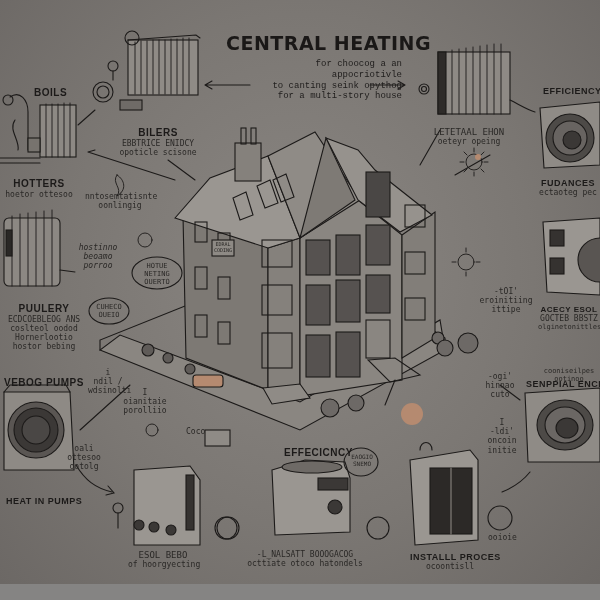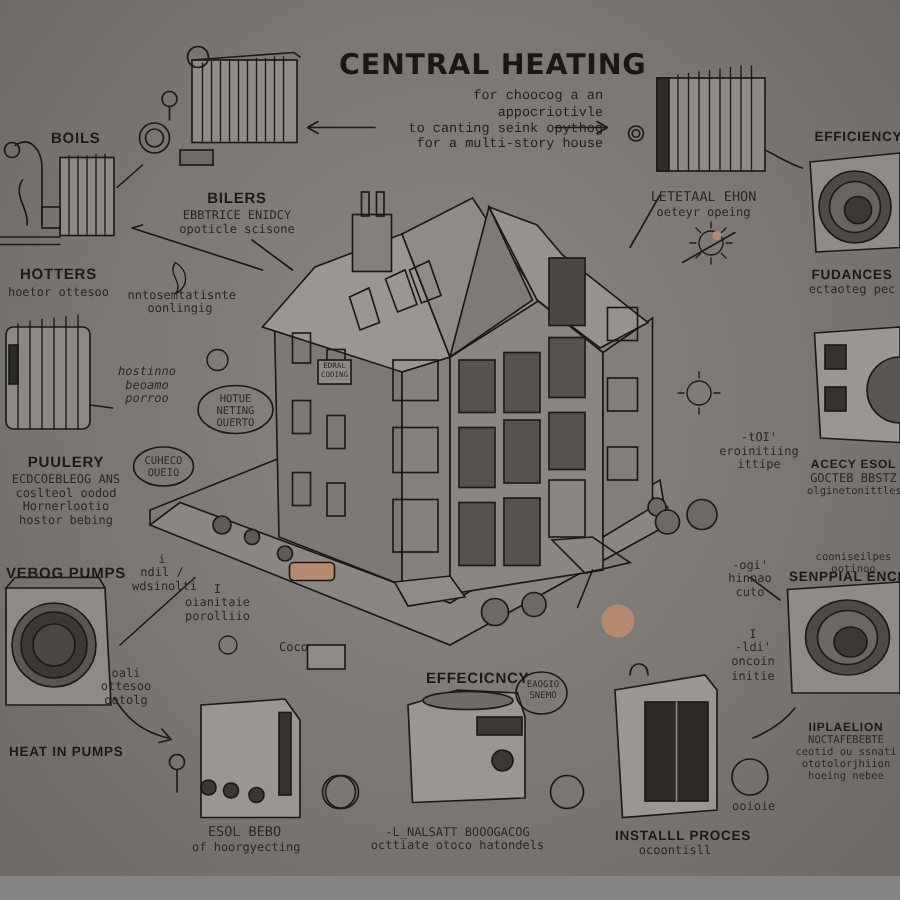--- a/index.html
+++ b/index.html
@@ -390,24 +390,17 @@
     <div>I</div>
     <div>-ldi'</div>
     <div>oncoin</div>
     <div>initie</div>
   </div>
 
   <div class="lbl sub" style="left:488px;top:533px;">ooioie</div>
 
   <div class="lbl ttl" style="left:526px;top:379px;font-size:9px;">SENPPIAL ENCIL</div>
 
-  <div class="lbl" style="left:528px;top:480px;width:72px;">
-    <div class="ttl" style="font-size:8px;">IIPLAELION</div>
-    <div class="sub" style="font-size:7px;">NOCTAFEBEBTE</div>
-    <div class="sub" style="font-size:7px;">ceotid ou ssnati</div>
-    <div class="sub" style="font-size:7px;">ototolorjhiion</div>
-    <div class="sub" style="font-size:7px;">hoeing nebee</div>
-  </div>
 
   <div class="lbl sub" style="left:212px;top:242px;width:22px;font-size:5px;white-space:normal;">EDRAL CODING</div>
 
   <div class="bottom-strip"></div>
 </div>
 
 </body></html>

